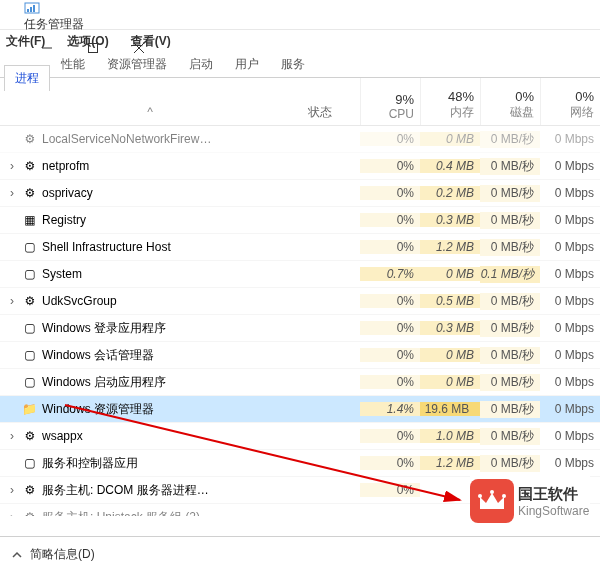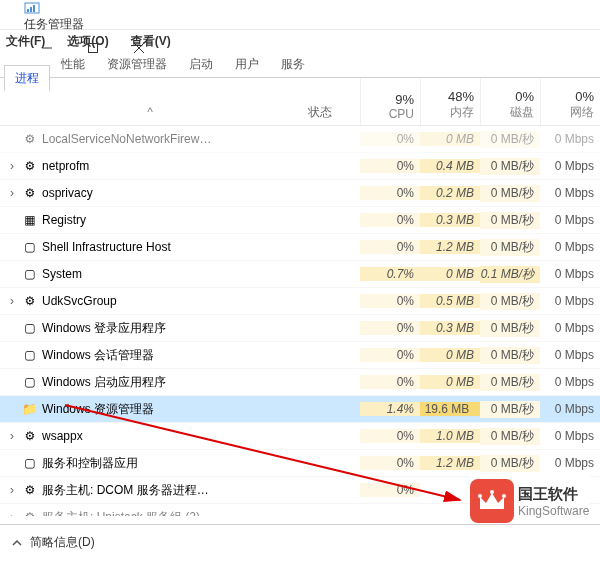--- a/index.html
+++ b/index.html
@@ -25,21 +25,21 @@
 .row{display:flex;height:27px;align-items:center;border-bottom:1px solid #f5f5f5;}
 .row.selected{background:#cce8ff;}
 .cell-name{flex:1;display:flex;align-items:center;padding-left:6px;gap:4px;overflow:hidden;white-space:nowrap;}
 .expander{width:12px;display:inline-flex;justify-content:center;color:#666;cursor:pointer;}
 .picon{width:16px;height:16px;display:inline-flex;align-items:center;justify-content:center;}
 .cell-status{width:60px;}
 .cell-m{width:60px;text-align:right;padding-right:6px;color:#555;}
 .heat1{background:#fdf7e3;}
 .heat2{background:#fcefc4;font-style:italic;}
 .heat4{background:#f7d976;text-align:center;}
-.footer{position:absolute;bottom:12px;left:0;right:0;height:36px;border-top:1px solid #d0d0d0;display:flex;align-items:center;padding:0 10px;}
+.footer{position:absolute;bottom:0;left:0;right:0;height:36px;border-top:1px solid #d0d0d0;display:flex;align-items:center;padding:0 10px;}
 .chev{display:inline-flex;width:14px;justify-content:center;color:#555;margin-right:6px;}
 .footer .flabel{color:#333;}
 .arrow-annot{position:absolute;left:60px;top:400px;pointer-events:none;}
 .logo{position:absolute;right:10px;bottom:46px;width:120px;height:50px;display:flex;align-items:center;gap:4px;background:#fff;}
 .crown{width:44px;height:44px;background:#e94b3c;border-radius:8px;display:flex;align-items:center;justify-content:center;}
 .logotext{display:flex;flex-direction:column;}
 .logotext .cn{font-size:15px;font-weight:bold;color:#333;}
 .logotext .en{font-size:12px;color:#888;}
 .partial{opacity:0.5;}
 </style>

